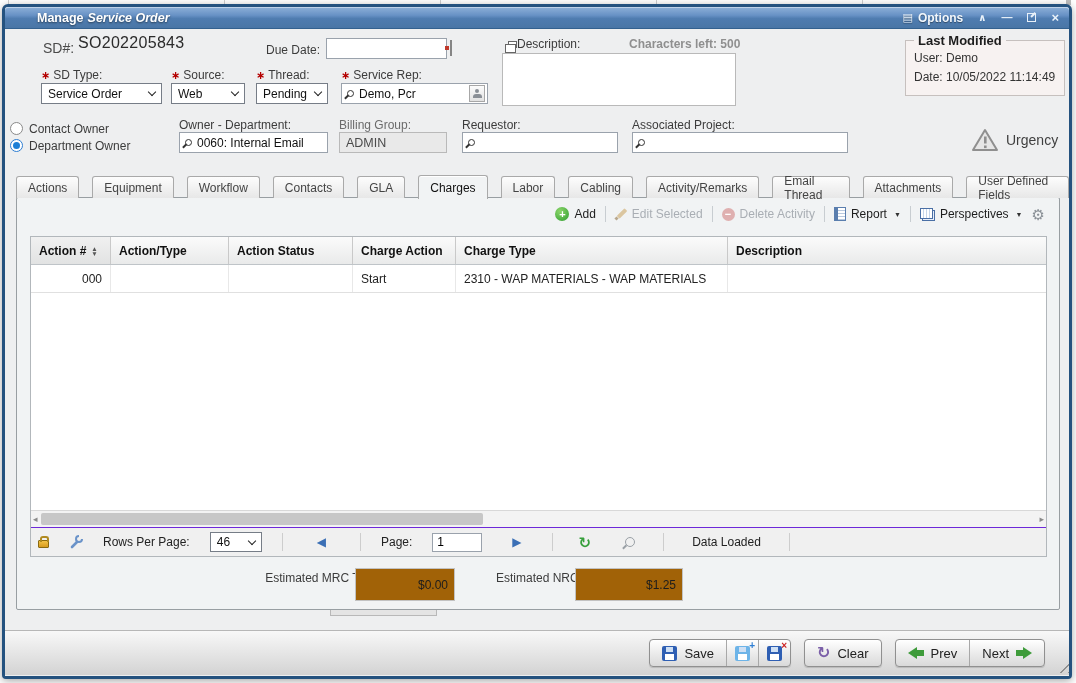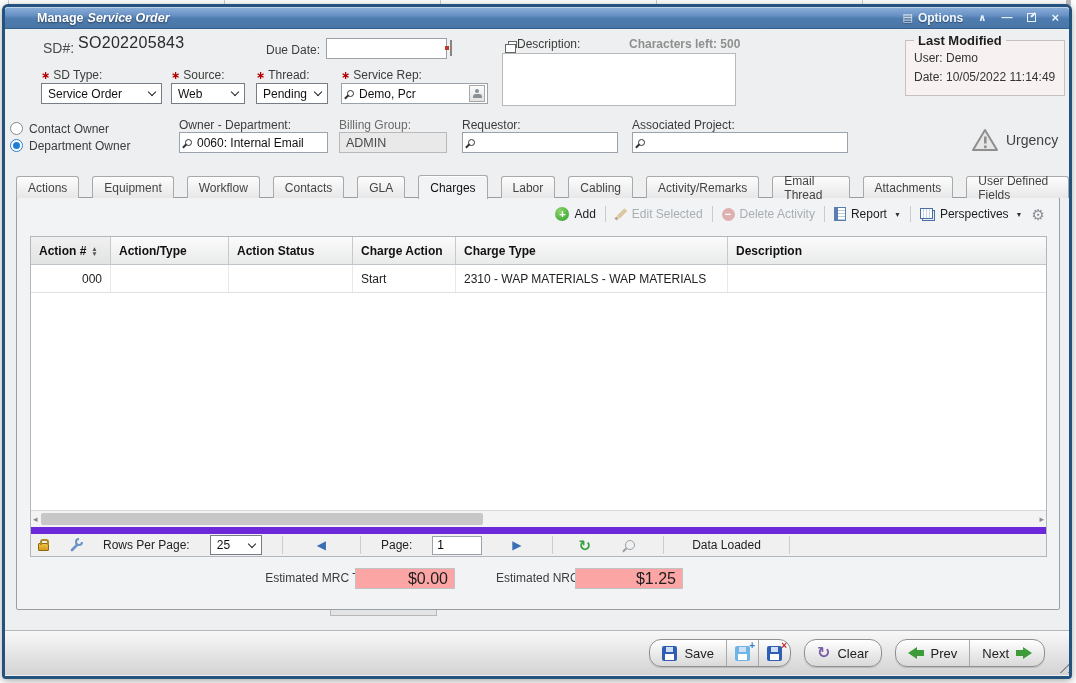--- a/index.html
+++ b/index.html
@@ -97,38 +97,38 @@
   .ghead { display:flex; height:28px; background:linear-gradient(#fbfbfb,#e9eaea); border-bottom:1px solid #bfc4c8; font-weight:bold; font-size:12px; color:#111; flex:none; }
   .gh { display:flex; align-items:center; padding:0 8px; border-right:1px solid #c9c9c9; }
   .gh.sorted { background:linear-gradient(#f0f0f0,#e2e3e3); }
   .sort { display:flex; flex-direction:column; margin-left:5px; font-size:6.5px; line-height:5px; color:#555; }
   .grow { display:flex; height:28px; border-bottom:1px solid #e0e0e0; font-size:12px; color:#222; flex:none; background:#fff; }
   .gc { display:flex; align-items:center; padding:0 8px; border-right:1px solid #e8e8e8; }
   .gfill { flex:1; background:#fff; }
   .hscroll { height:17px; border-top:1px solid #d8d8d8; background:#f3f3f3; position:relative; flex:none; }
   .hthumb { position:absolute; left:10px; top:2px; width:442px; height:12px; background:#c7c7c7; border-radius:2px; }
   .harrow { position:absolute; top:2px; font-size:9px; color:#8a8a8a; line-height:12px; }
-  .pager { height:29px; border-top:7px solid #6d28d9; background:#f0f0f0; display:flex; align-items:center; padding:0 7px; gap:20px; font-size:12px; color:#222; flex:none; }
+  .pager { height:29px; border-top:1px solid #6d28d9; background:#f0f0f0; display:flex; align-items:center; padding:0 7px; gap:20px; font-size:12px; color:#222; flex:none; }
   .psep { width:1px; height:18px; background:#cdcdcd; }
   .icon-lock { width:11px; height:8px; background:linear-gradient(#f3c245,#d89b1e); border:1px solid #8a6a10; border-radius:1px; position:relative; margin-top:4px; flex:none; }
   .icon-lock::before { content:""; position:absolute; left:1px; top:-5px; width:5px; height:4px; border:2px solid #b08a20; border-bottom:none; border-radius:3px 3px 0 0; }
   .blue-tri { color:#3b6fb5; font-size:12px; line-height:1; }
   .icon-refresh { color:#37a03c; font-size:15px; font-weight:bold; line-height:1; }
 
   .totals { position:absolute; left:0; top:368px; width:100%; height:30px; font-size:12px; color:#333; }
-  .tot-inp { position:absolute; height:21px; border:1px solid #c2c2c2; background:#fca5a5; display:flex; align-items:center; justify-content:flex-end; padding:0 6px; font-size:16px; color:#1d1d1d; }
+  .tot-inp { position:absolute; height:33px; border:1px solid #c2c2c2; background:#a16207; display:flex; align-items:center; justify-content:flex-end; padding:0 6px; font-size:12px; color:#1d1d1d; }
 
   .stub { position:absolute; left:325px; top:581px; width:107px; height:6px; background:#e4e4e4; border:1px solid #b8b8b8; border-top:none; }
 
   
   .footer { position:absolute; left:0; top:601px; width:100%; height:45px;
     background:linear-gradient(#f8f8f8,#e2e2e2 60%,#d3d3d3); border-top:1px solid #b7b7b7;
     display:flex; align-items:center; padding:0 24px 0 16px; }
   .fbtns { margin-left:auto; display:flex; align-items:center; gap:13px; }
-  .btn { height:28px; border:1px solid #909090; border-radius:12px; background:linear-gradient(#ffffff,#ececec 50%,#d9d9d9); display:flex; align-items:stretch; box-shadow:inset 0 1px 0 #fff, 0 1px 1px rgba(0,0,0,.15); overflow:hidden; }
+  .btn { height:28px; border:1px solid #909090; border-radius:4px; background:linear-gradient(#ffffff,#ececec 50%,#d9d9d9); display:flex; align-items:stretch; box-shadow:inset 0 1px 0 #fff, 0 1px 1px rgba(0,0,0,.15); overflow:hidden; }
   .seg { display:flex; align-items:center; gap:7px; padding:0 12px; font-size:13px; color:#222; }
   .seg + .seg { border-left:1px solid #a8a8a8; }
   .seg.icon-only { padding:0 8px; }
   .icon-save { width:15px; height:15px; background:#2f5fb3; border-radius:2px; position:relative; flex:none; }
   .icon-save::before { content:""; position:absolute; top:1px; left:4px; width:7px; height:5px; background:#cfe0f4; }
   .icon-save::after { content:""; position:absolute; bottom:1px; left:3px; width:9px; height:6px; background:#fff; }
   .icon-save.light { background:#6db4e8; }
   .badge { position:absolute; top:-5px; right:-5px; font-size:10px; font-weight:bold; line-height:1; }
   .badge.plus { color:#2f7fd4; } .badge.x { color:#cc2222; }
   .icon-clear { color:#7b5fa8; font-size:16px; font-weight:bold; line-height:1; }
@@ -355,21 +355,21 @@
         </div>
         <div class="pager">
           <span class="icon-lock"></span>
           <svg width="14" height="14" viewBox="0 0 14 14">
             <circle cx="10" cy="4" r="3" fill="none" stroke="#6a93c9" stroke-width="2"></circle>
             <rect x="10" y="0" width="4" height="4" fill="#f0f0f0"></rect>
             <path d="M3 12 L8 7" stroke="#6a93c9" stroke-width="2.6" stroke-linecap="round"></path>
           </svg>
           <span>Rows Per Page:</span>
           <div class="sel" style="width:52px;height:20px">
-            <span>25</span>
+            <span>46</span>
               <span class="chev"></span>
           </div>
           <div class="psep"></div>
           <span class="blue-tri" style="margin:0 14px">◀</span>
           <div class="psep"></div>
           <span>Page:</span>
           <input class="inp" style="width: 50px; height: 19px;" value="1">
           <span class="blue-tri" style="margin:0 10px">▶</span>
           <div class="psep"></div>
           <span class="icon-refresh" style="margin:0 6px">↻</span>

